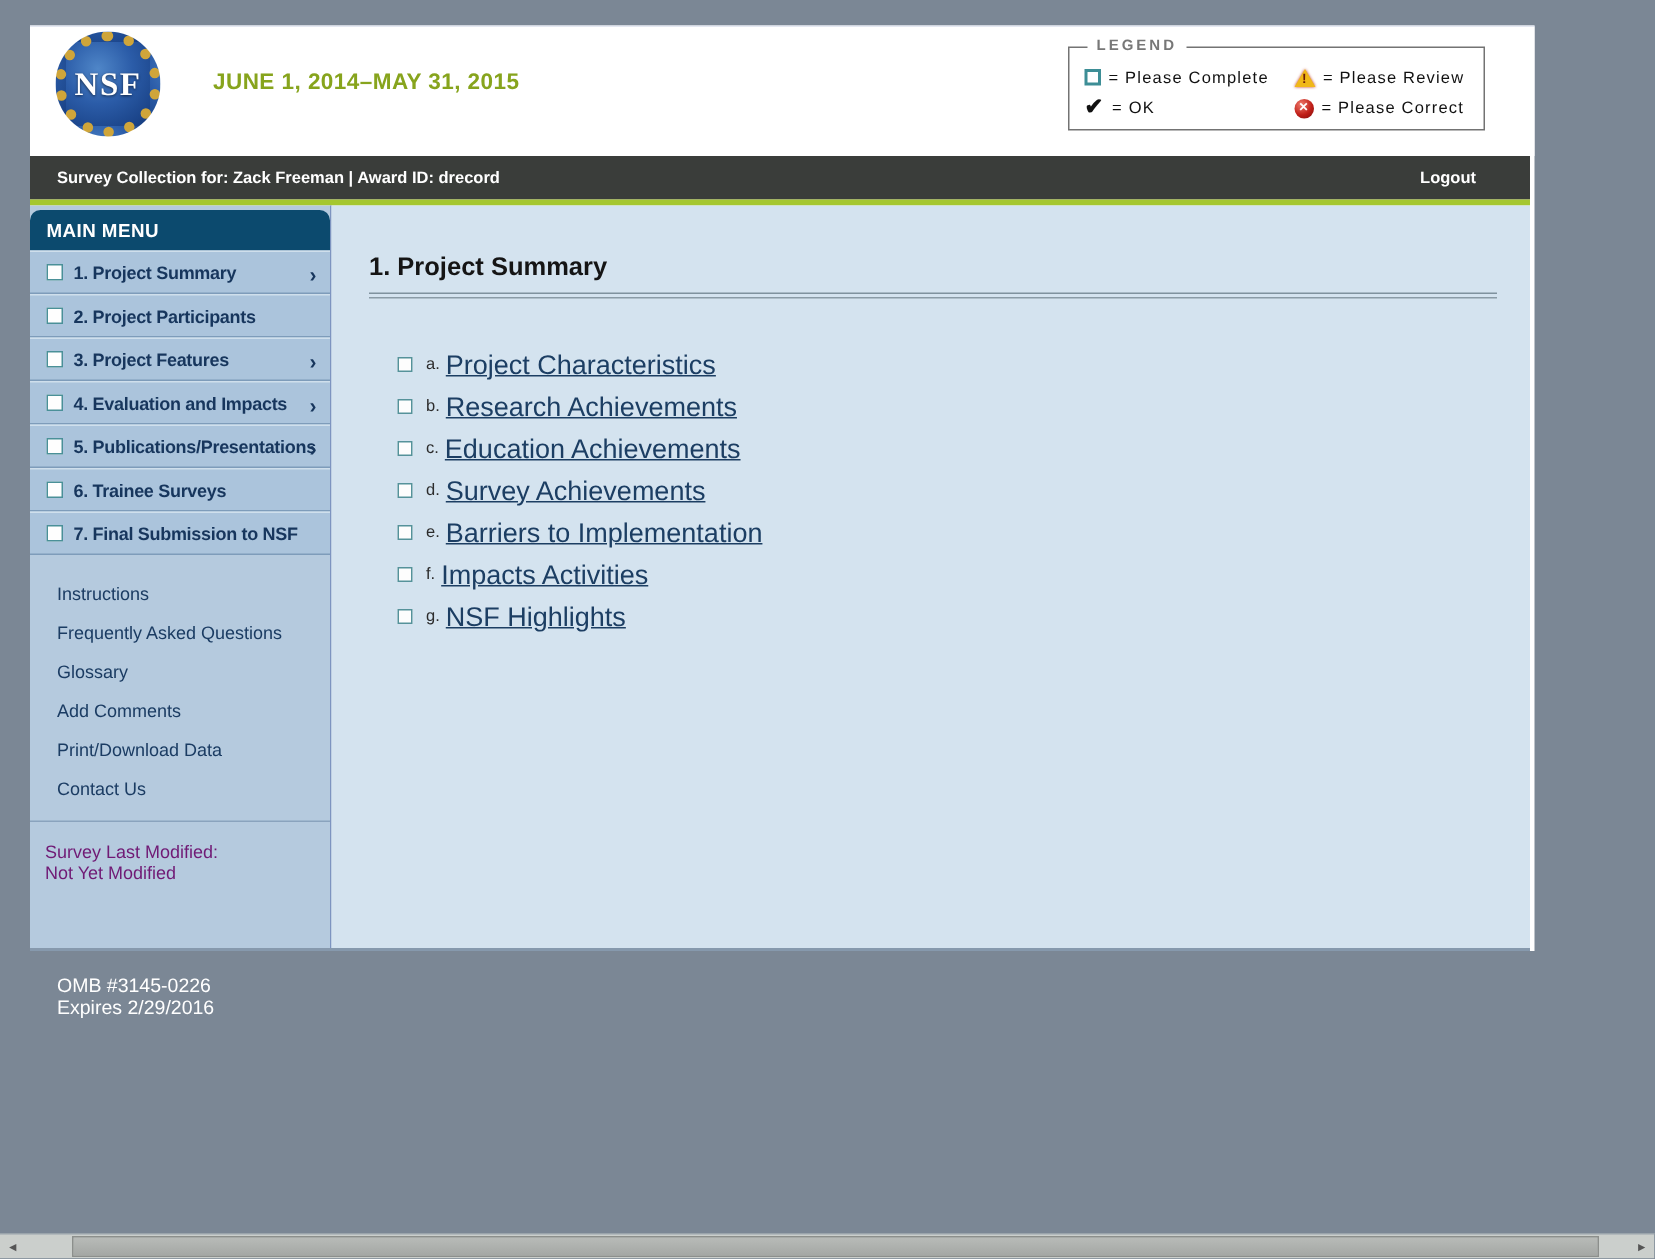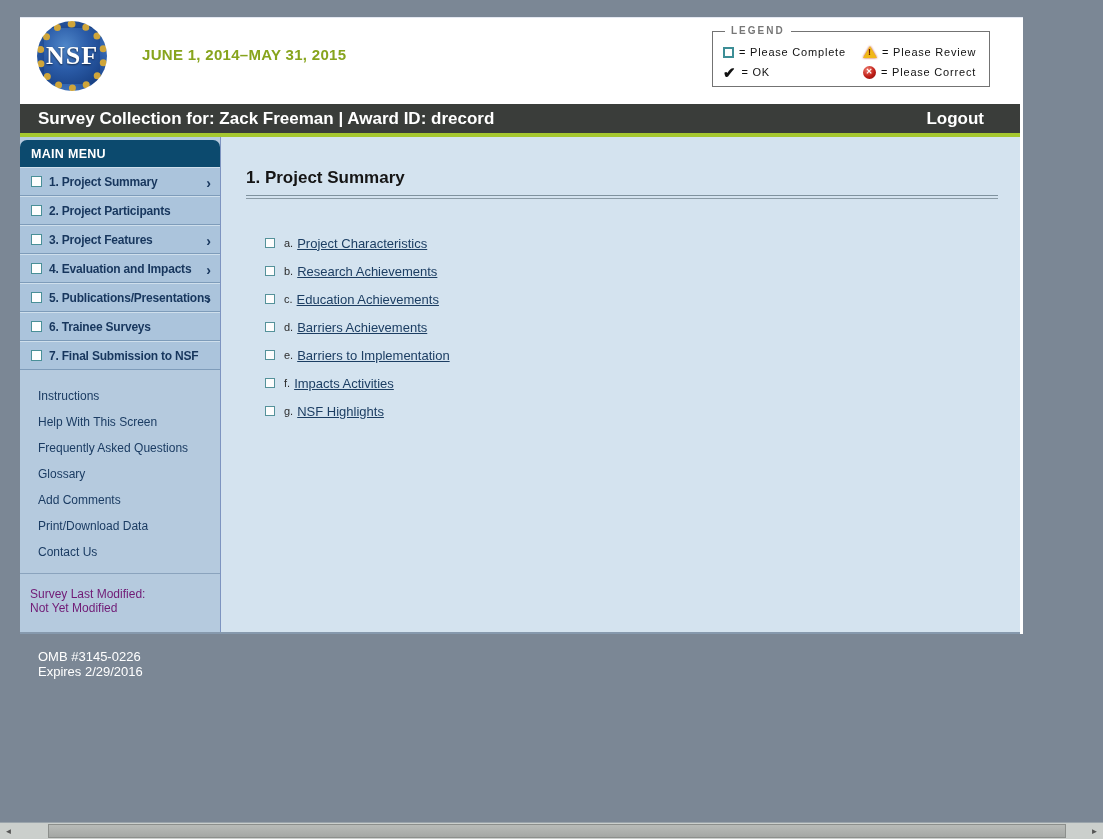--- a/index.html
+++ b/index.html
@@ -23,59 +23,59 @@
   .header { position:relative; height:86px; background:#ffffff; }
   .nsf-logo {
     position:absolute; left:17px; top:3px;
     width:70px; height:70px; border-radius:50%;
     background:radial-gradient(circle at 38% 32%, #4f86c8 0%, #2b5ca8 45%, #143a7c 100%);
     border:7px dotted #cfa53a;
     display:flex; align-items:center; justify-content:center;
   }
   .nsf-logo span {
     color:#ffffff; font-family:"Liberation Serif", serif;
-    font-size:26px; font-weight:bold; letter-spacing:1px;
+    font-size:22px; font-weight:bold; letter-spacing:1px;
     text-shadow:0 1px 2px rgba(0,0,0,.6);
   }
   .title-block { position:absolute; left:122px; top:27px; }
   .app-title { font-size:20px; font-weight:bold; color:#6a6c6e; letter-spacing:.3px; }
   .app-subtitle { margin-top:1px; font-size:15px; font-weight:bold; color:#87a41d; letter-spacing:.3px; }
 
   .legend-box {
     position:absolute; right:33px; top:13px;
     width:278px; height:56px;
     border:1px solid #737373; background:#ffffff;
   }
   .legend-label {
     position:absolute; top:-7px; left:12px;
     background:#ffffff; padding:0 6px;
     font-size:10px; color:#777; letter-spacing:2px; font-weight:bold;
   }
   .legend-grid {
     display:grid; grid-template-columns:140px 130px; grid-auto-rows:20px;
     padding:10px 0 0 10px; align-items:center;
   }
-  .legend-item { display:flex; align-items:center; gap:5px; font-size:11px; color:#111; letter-spacing:.8px; white-space:nowrap; }
+  .legend-item { display:flex; gap:5px; font-size:11px; color:#111; letter-spacing:.8px; white-space:nowrap; }
   .lg-checkbox { width:11px; height:11px; border:2px solid #3d8e96; background:#fff; flex:0 0 auto; }
   .lg-check { font-size:15px; font-weight:bold; color:#111; line-height:11px; }
   .lg-warning { position:relative; width:0; height:0; flex:0 0 14px;
     border-left:7px solid transparent; border-right:7px solid transparent;
     border-bottom:12px solid #f0b818; filter:drop-shadow(0 0 1px #c03a1e); }
   .lg-warning i { position:absolute; left:-2px; top:1px; font-style:normal;
     font-size:9px; font-weight:bold; color:#6b1a06; }
   .lg-error { width:13px; height:13px; border-radius:50%; flex:0 0 auto;
     background:radial-gradient(circle at 35% 28%, #ef7b6d 0%, #c01f18 55%, #7d0a0a 100%);
     color:#fff; font-size:8px; font-weight:bold;
     display:flex; align-items:center; justify-content:center; line-height:1; }
 
   
   .toolbar {
     height:29px; background:#3a3d3a; color:#fff;
     display:flex; align-items:center; justify-content:space-between;
-    padding:0 36px 0 18px; font-size:17px; font-weight:bold;
+    padding:0 36px 0 18px; font-size:11px; font-weight:bold;
   }
   .toolbar a { color:#fff; text-decoration:none; cursor:pointer; }
   .green-stripe { height:4px; background:#a5c72f; }
 
   
   .content-row { display:flex; min-height:497px; border-bottom:2px solid #8699ad; }
   .sidebar {
     width:201px; flex:0 0 201px; background:#b5cade;
     border-right:1px solid #7d94c0; display:flex; flex-direction:column;
   }
@@ -102,21 +102,21 @@
   .last-modified { padding:13px 0 0 10px; font-size:12px; color:#701a75; line-height:14px; }
 
   .main { flex:1 1 auto; background:#d4e3ef; }
   .main-heading { margin:31px 22px 0 25px; font-size:17px; font-weight:bold; color:#151515; }
   .double-line { margin:7px 22px 0 25px; height:4px;
     border-top:1px solid #7f929e; border-bottom:1px solid #8a9ba6; }
   .links-list { margin:30px 0 0 44px; }
   .link-row { display:flex; align-items:center; height:28px; }
   .lr-checkbox { width:10px; height:10px; background:#fdfdfd; border:1px solid #55929a; margin-right:9px; flex:0 0 auto; }
   .lr-letter { font-size:11px; color:#2c2c2c; margin-right:4px; }
-  .lr-link { font-size:13px; color:#1c3e63; text-decoration:underline; cursor:pointer; }
+  .lr-link { font-size:18px; color:#1c3e63; text-decoration:underline; cursor:pointer; }
 
   
   .footer-text { position:absolute; left:38px; top:650px; color:#ffffff; font-size:13px; line-height:14.5px; }
 
   
   .hscrollbar { position:absolute; left:0; bottom:0; width:1103px; height:17px;
     background:#cbcfcc; border-top:1px solid #9aa4ab; }
   .sb-arrow { position:absolute; top:0; width:17px; height:17px;
     display:flex; align-items:center; justify-content:center;
     color:#555; font-size:8px; cursor:pointer; }
@@ -203,21 +203,20 @@
         <span class="mi-checkbox"></span>
         <span class="mi-label">6. Trainee Surveys</span>
       </div>
       <div class="menu-item">
         <span class="mi-checkbox"></span>
         <span class="mi-label">7. Final Submission to NSF</span>
       </div>
 
       <div class="side-links">
         <div class="side-link">Instructions</div>
-        <div class="side-link">Help With This Screen</div>
         <div class="side-link">Frequently Asked Questions</div>
         <div class="side-link">Glossary</div>
         <div class="side-link">Add Comments</div>
         <div class="side-link">Print/Download Data</div>
         <div class="side-link">Contact Us</div>
       </div>
 
       <div class="side-divider"></div>
       <div class="last-modified">
         <div>Survey Last Modified:</div>
@@ -241,21 +240,21 @@
           <a class="lr-link">Research Achievements</a>
         </div>
         <div class="link-row">
           <span class="lr-checkbox"></span>
           <span class="lr-letter">c.</span>
           <a class="lr-link">Education Achievements</a>
         </div>
         <div class="link-row">
           <span class="lr-checkbox"></span>
           <span class="lr-letter">d.</span>
-          <a class="lr-link">Barriers Achievements</a>
+          <a class="lr-link">Survey Achievements</a>
         </div>
         <div class="link-row">
           <span class="lr-checkbox"></span>
           <span class="lr-letter">e.</span>
           <a class="lr-link">Barriers to Implementation</a>
         </div>
         <div class="link-row">
           <span class="lr-checkbox"></span>
           <span class="lr-letter">f.</span>
           <a class="lr-link">Impacts Activities</a>

